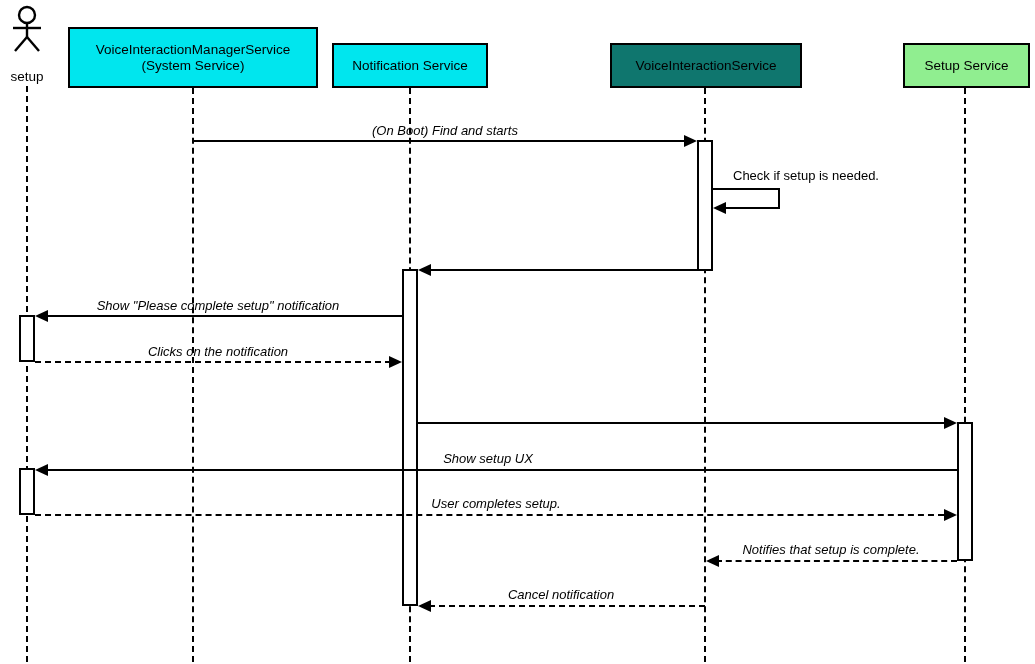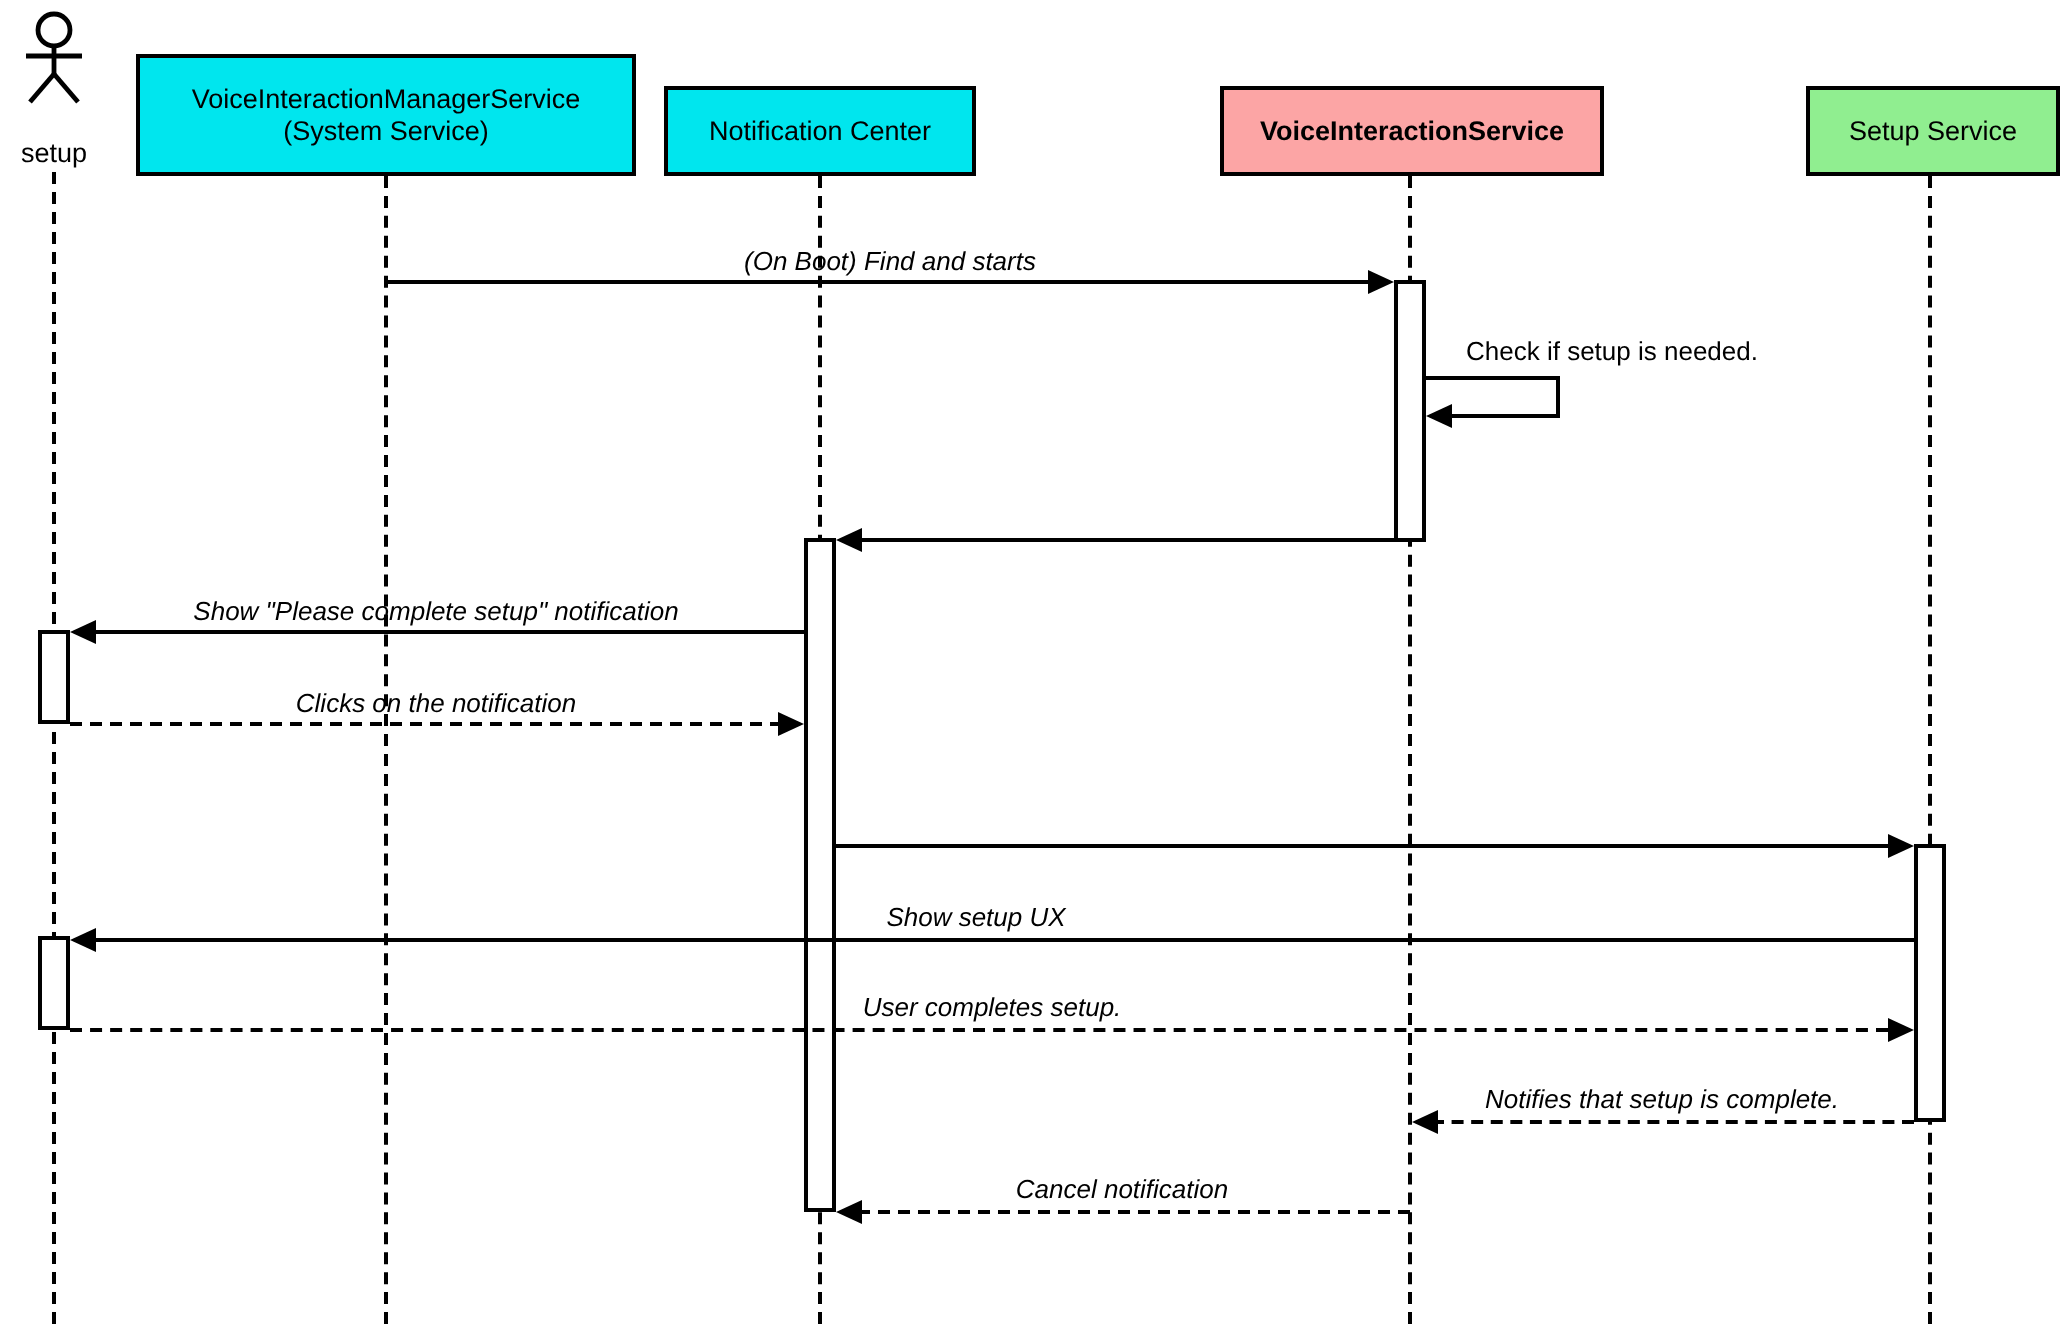--- a/index.html
+++ b/index.html
@@ -43,23 +43,23 @@
     <line x1="18" y1="33" x2="6" y2="47"></line>
     <line x1="18" y1="33" x2="30" y2="47"></line>
   </svg>
   <div class="plabel" style="left:27px;top:69px">setup</div>
 
   <div class="participant" style="left: 68px; top: 27px; width: 250px; height: 61px; background-color: rgb(0, 230, 238);">
     <div>VoiceInteractionManagerService</div>
     <div>(System Service)</div>
   </div>
   <div class="participant" style="left: 332px; top: 43px; width: 156px; height: 45px; background-color: rgb(0, 230, 238);">
-    <div>Notification Center</div>
+    <div>Notification Service</div>
   </div>
-  <div class="participant" style="left: 610px; top: 43px; width: 192px; height: 45px; background-color: #fca5a5; font-weight: bold;">
+  <div class="participant" style="left: 610px; top: 43px; width: 192px; height: 45px; background-color: #0f766e;">
     <div>VoiceInteractionService</div>
   </div>
   <div class="participant" style="left: 903px; top: 43px; width: 127px; height: 45px; background-color: rgb(144, 238, 144);">
     <div>Setup Service</div>
   </div>
 
   <div class="activation" style="left:697px;top:140px;height:131px"></div>
   <div class="activation" style="left:402px;top:269px;height:337px"></div>
   <div class="activation" style="left:19px;top:315px;height:47px"></div>
   <div class="activation" style="left:19px;top:468px;height:47px"></div>

